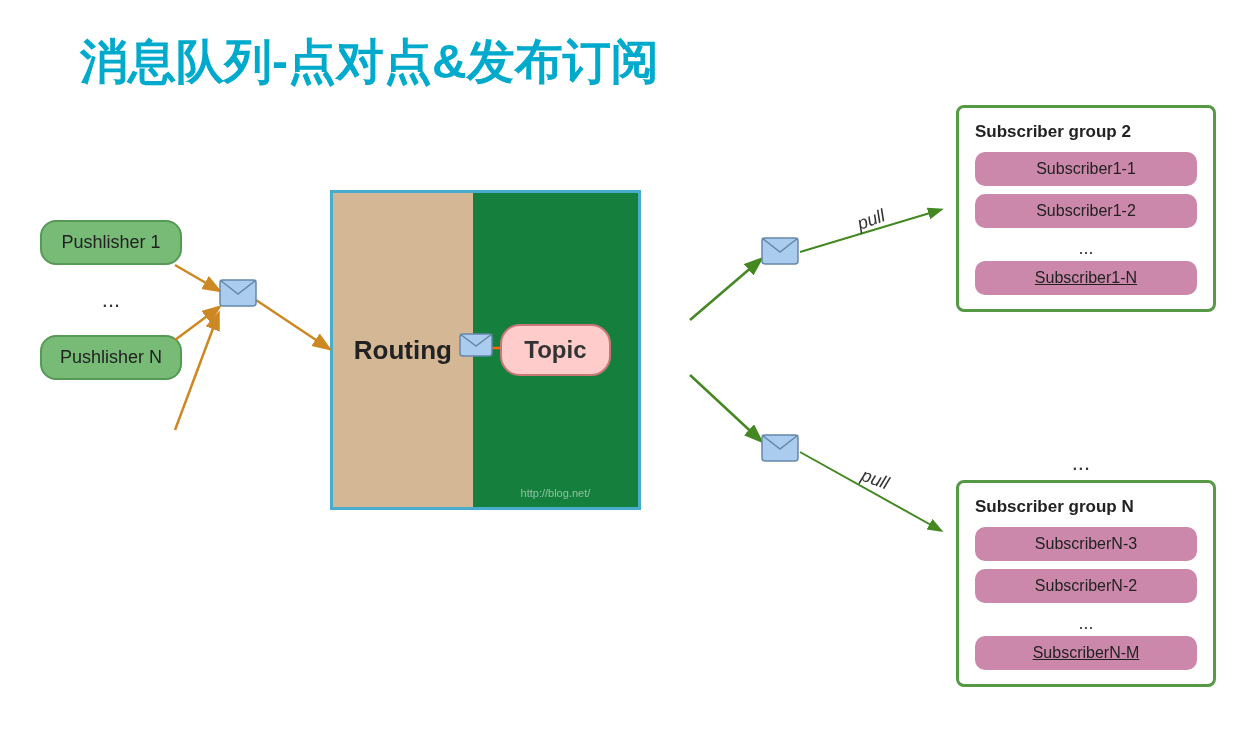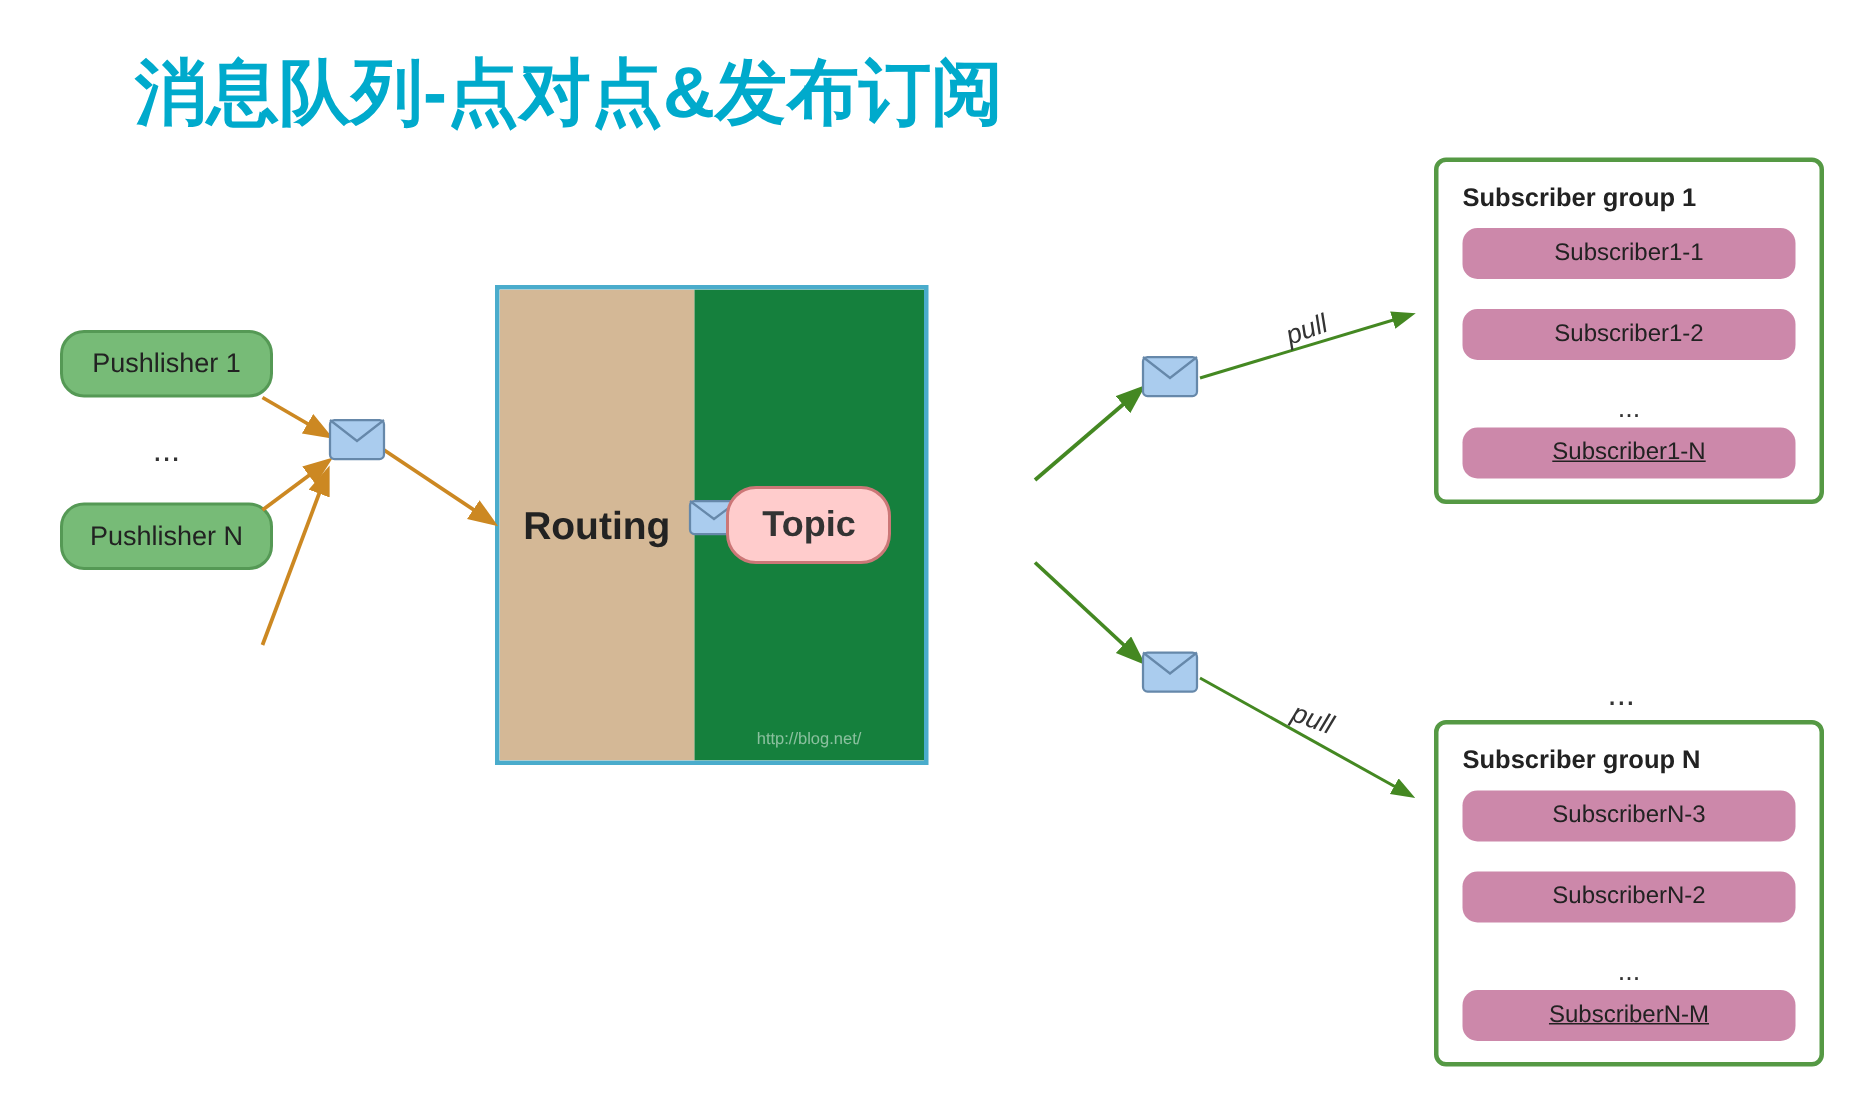--- a/index.html
+++ b/index.html
@@ -17,21 +17,20 @@
       position: relative;
       background: #fff;
     }
     .title {
       position: absolute;
       top: 30px;
       left: 80px;
       font-size: 48px;
       font-weight: bold;
       color: #00AACC;
-      margin-left: 10px;
     }
     
     .publishers {
       position: absolute;
       left: 40px;
       top: 220px;
       display: flex;
       flex-direction: column;
       gap: 18px;
     }
@@ -49,21 +48,21 @@
       font-size: 22px;
       text-align: center;
       color: #333;
       padding: 4px 0;
     }
     
     .routing-area {
       position: absolute;
       left: 330px;
       top: 190px;
-      width: 289px;
+      width: 311px;
       height: 320px;
       border: 3px solid #4AACCC;
       display: flex;
       overflow: hidden;
     }
     .routing-left {
       width: 165px;
       height: 100%;
       background: #D4B896;
       display: flex;
@@ -116,21 +115,21 @@
       font-size: 17px;
       font-weight: bold;
       color: #222;
       margin-bottom: 10px;
     }
     .subscriber-item {
       background: #CC88AA;
       border: none;
       border-radius: 10px;
       padding: 8px 14px;
-      margin-bottom: 20px;
+      margin-bottom: 8px;
       font-size: 16px;
       color: #222;
       text-align: center;
     }
     .subscriber-item:last-child {
       margin-bottom: 0;
       text-decoration: underline;
     }
     .group-dots {
       text-align: center;
@@ -173,21 +172,21 @@
     <div class="routing-left">Routing</div>
     <div class="routing-right">
       <div class="topic-pill">
         <span>Topic</span>
       </div>
       <div class="watermark">http://blog.net/</div>
     </div>
   </div>
 
   <div class="subscriber-group-box" style="position:absolute; right:22px; top:105px;">
-    <div class="subscriber-group-title">Subscriber group 1</div>
+    <div class="subscriber-group-title">Subscriber group 2</div>
     <div class="subscriber-item">Subscriber1-1</div>
     <div class="subscriber-item">Subscriber1-2</div>
     <div class="group-dots">...</div>
     <div class="subscriber-item">Subscriber1-N</div>
   </div>
 
   <div class="between-groups">...</div>
 
   <div class="subscriber-group-box" style="position:absolute; right:22px; top:480px;">
     <div class="subscriber-group-title">Subscriber group N</div>

